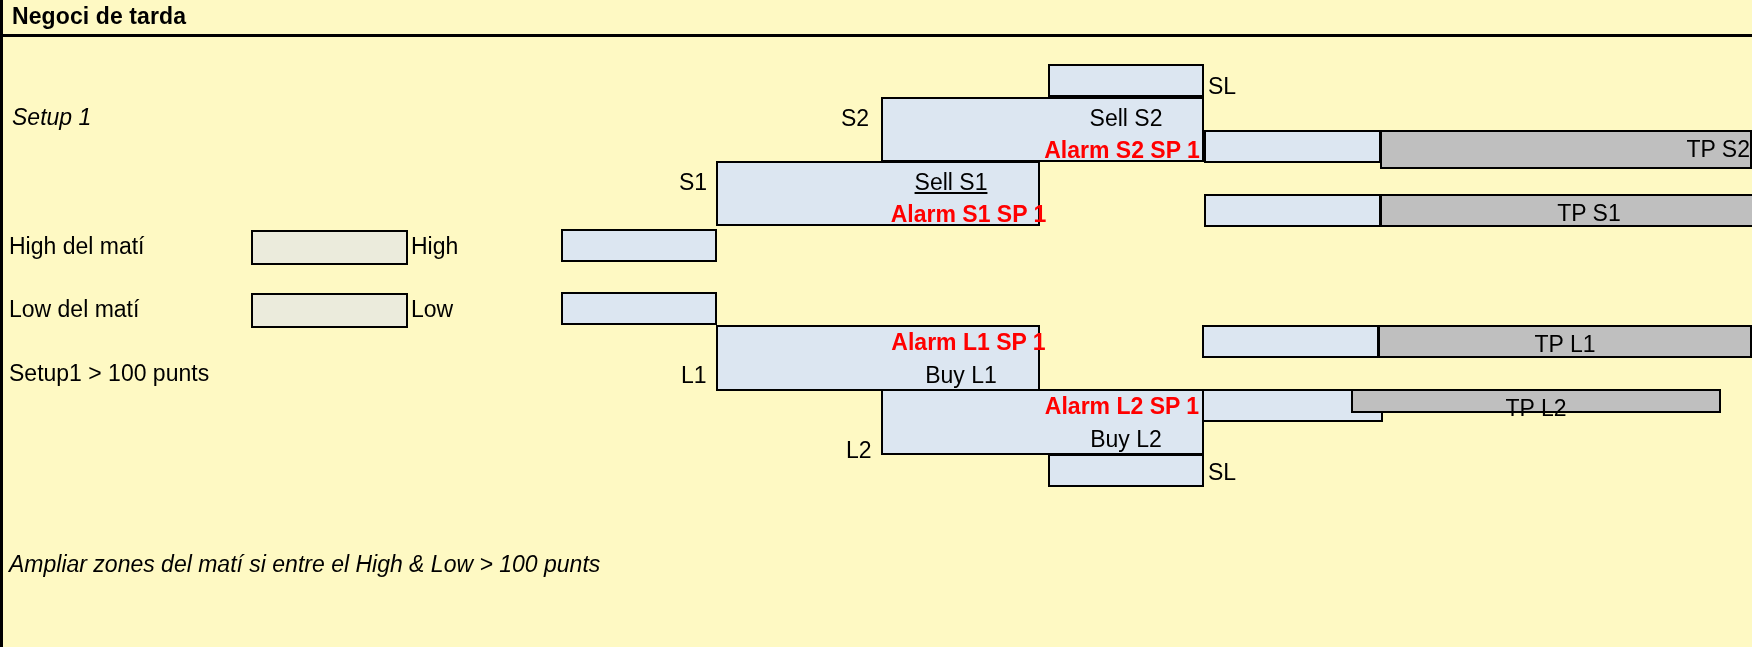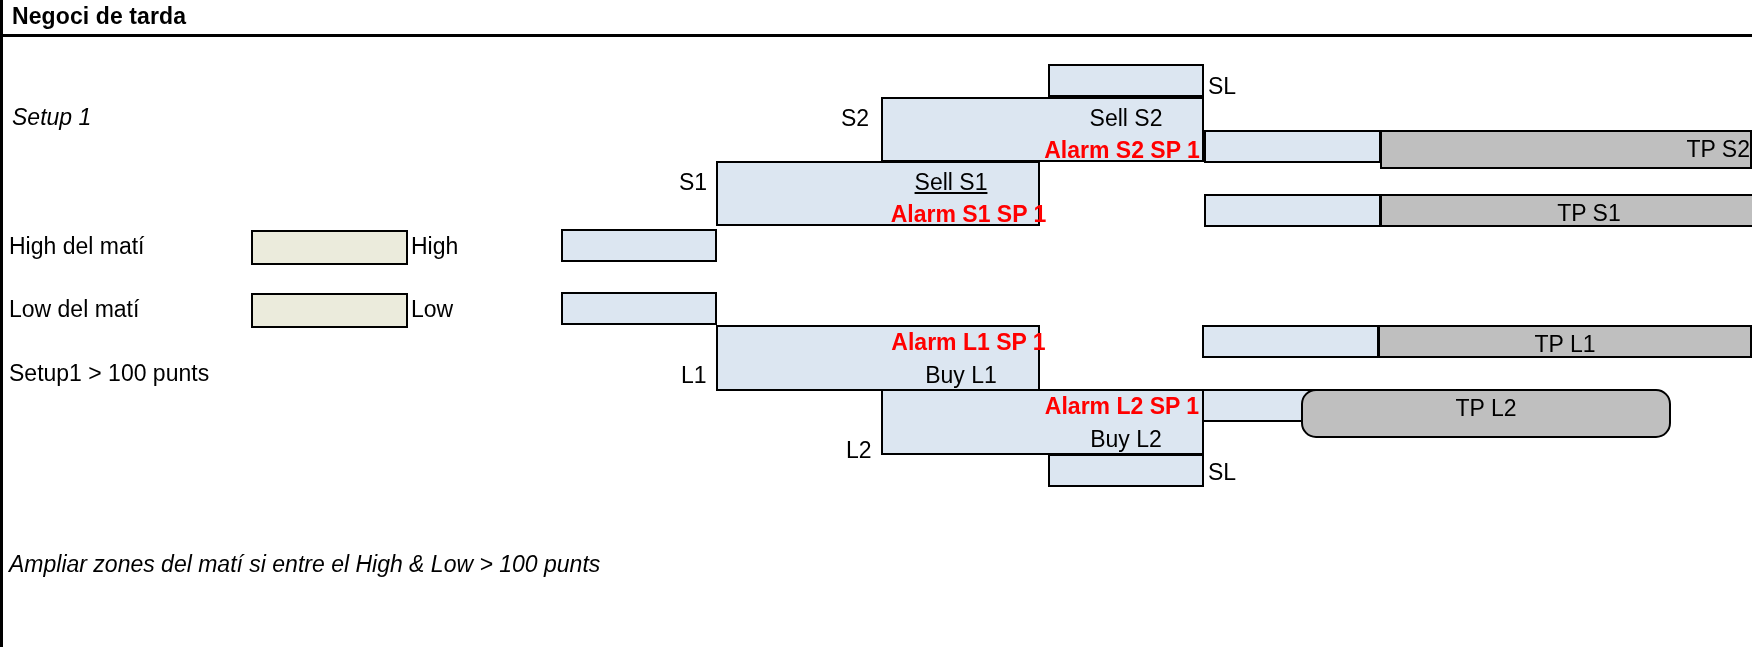--- a/index.html
+++ b/index.html
@@ -9,21 +9,21 @@
     background: #bfbfbf;
   }
   body {
     font-family: "Liberation Sans", sans-serif;
     -webkit-font-smoothing: antialiased;
   }
   #sheet {
     position: relative;
     width: 1752px;
     height: 647px;
-    background: #ffffff;
+    background: #fef9c3;
     overflow: hidden;
     border-left: 3px solid #000;
     box-sizing: border-box;
   }
 
   
   #titlebar {
     position: absolute;
     left: 0; top: 0;
     width: 1749px; height: 37px;
@@ -158,21 +158,21 @@
   <div class="greybox" style="left:1375px; top:325px; width:374px; height:33px;">
       <span>TP L1</span>
     </div>
 
   <div class="dtext" style="left:678px; top:362px;">L1</div>
   <div class="bluebox" style="left:713px; top:325px; width:324px; height:66px;"></div>
   <div class="dtext alarm ctr" style="left:878px; top:329px; width:175px;">Alarm L1 SP 1</div>
   <div class="dtext ctr" style="left:878px; top:362px; width:160px;">Buy L1</div>
 
   <div class="bluebox" style="left:1199px; top:389px; width:181px; height:33px;"></div>
-  <div class="greybox" style="left:1298px; top:389px; width:370px; height:49px;border-radius:15px;">
+  <div class="greybox" style="left:1348px; top:389px; width:370px; height:24px;">
       <span>TP L2</span>
     </div>
 
   <div class="dtext" style="left:843px; top:426px;margin-top:11px;">L2</div>
   <div class="bluebox" style="left:878px; top:389px; width:323px; height:66px;"></div>
   <div class="dtext alarm ctr" style="left:1037px; top:393px; width:164px;">Alarm L2 SP 1</div>
   <div class="dtext ctr" style="left:1045px; top:426px; width:156px;">Buy L2</div>
 
   <div class="bluebox" style="left:1045px; top:454px; width:156px; height:33px;"></div>
   <div class="dtext" style="left:1205px; top:459px;">SL</div>

